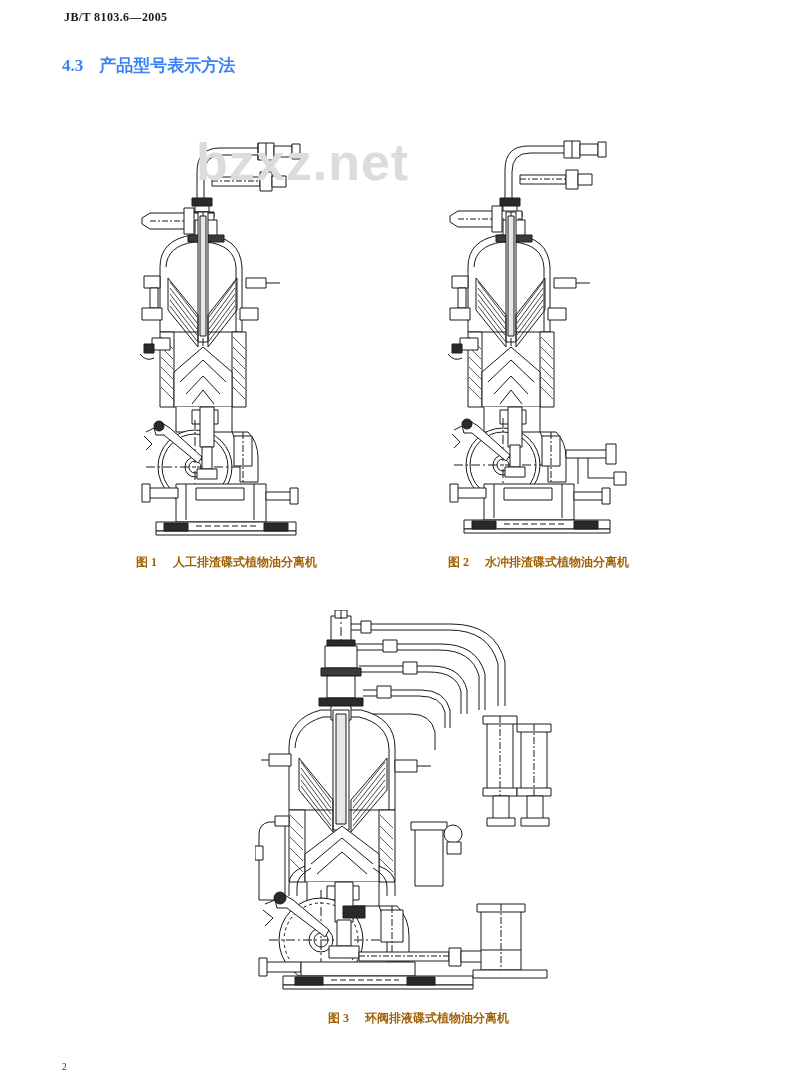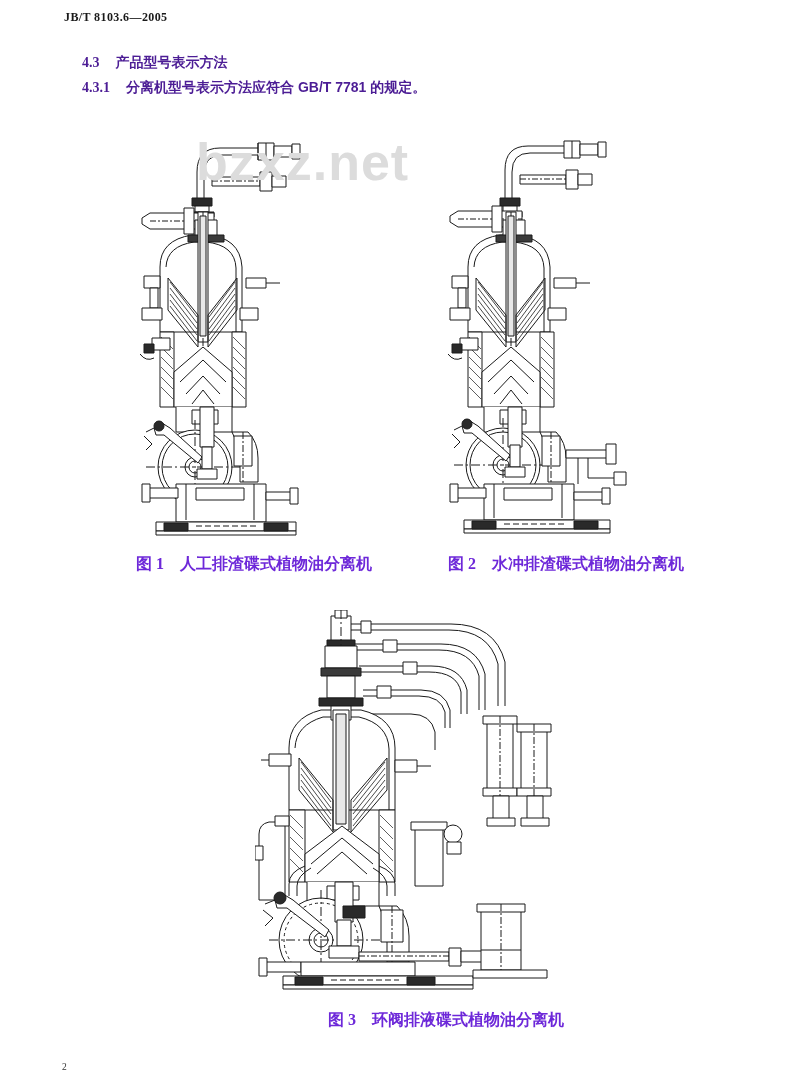--- a/index.html
+++ b/index.html
@@ -26,26 +26,25 @@
     font-size: 12px;
     font-weight: bold;
     letter-spacing: 0.4px;
     color: #1a1a1a;
     font-family: "Liberation Serif", serif;
   }
 
   
   .body-line {
     position: absolute;
-    font-size: 14px;
-    color: #4c1d95;
+    font-size: 17px;
+    color: #3b82f6;
     font-weight: bold;
     white-space: nowrap;
     font-family: "Liberation Sans", sans-serif;
-    margin-left: 20px;
   }
   #clause-43 { left: 62px; top: 54px; }
   #clause-431 { left: 62px; top: 79px; }
   .num { font-family: "Liberation Serif", serif; }
   .gap-m { display: inline-block; width: 16px; }
 
   
   #watermark {
     position: absolute;
     left: 196px;
@@ -61,23 +60,23 @@
   }
 
   
   .figure-box { position: absolute; z-index: 2; }
   #figure-1 { left: 140px; top: 132px; width: 200px; height: 410px; }
   #figure-2 { left: 448px; top: 132px; width: 200px; height: 410px; }
   #figure-3 { left: 255px; top: 610px; width: 300px; height: 385px; }
 
   .fig-caption {
     position: absolute;
-    font-size: 16px;
+    font-size: 12px;
     font-weight: bold;
-    color: #6d28d9;
+    color: #a16207;
     white-space: nowrap;
     z-index: 4;
   }
   #caption-1 { left: 136px; top: 554px; }
   #caption-2 { left: 448px; top: 554px; }
   #caption-3 { left: 288px; top: 1010px; padding-left: 40px; }
   .cap-num { font-family: "Liberation Serif", serif; }
 
   
   #page-number {
@@ -95,23 +94,20 @@
 <body>
 
 <div id="page">
 
   <div id="std-header">JB/T 8103.6—2005</div>
 
   <div class="body-line" id="clause-43">
     <span class="num">4.3</span><span class="gap-m"></span><span>产品型号表示方法</span>
   </div>
 
-  <div class="body-line" id="clause-431">
-    <span class="num">4.3.1</span><span class="gap-m"></span><span>分离机型号表示方法应符合 GB/T 7781 的规定。</span>
-  </div>
 
   <div id="watermark">bzxz.net</div>
 
   <div class="figure-box" id="figure-1">
     <svg viewBox="0 0 200 410" width="200" height="410" aria-hidden="true">
       <g fill="none" stroke="#1a1a1a" stroke-width="1" stroke-linejoin="round">
 
         <path d="M57 72 L57 40 Q57 16 80 16 L118 16"></path>
         <path d="M64 72 L64 42 Q64 23 82 23 L118 23"></path>
         <rect x="118" y="11" width="16" height="17" fill="#fff"></rect>

